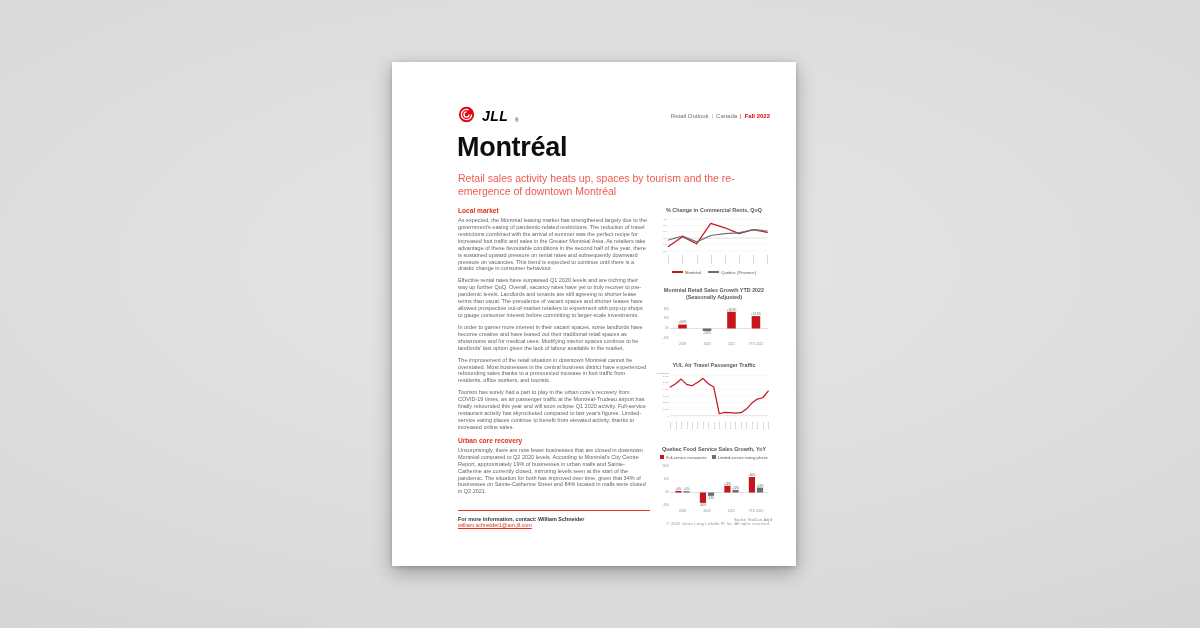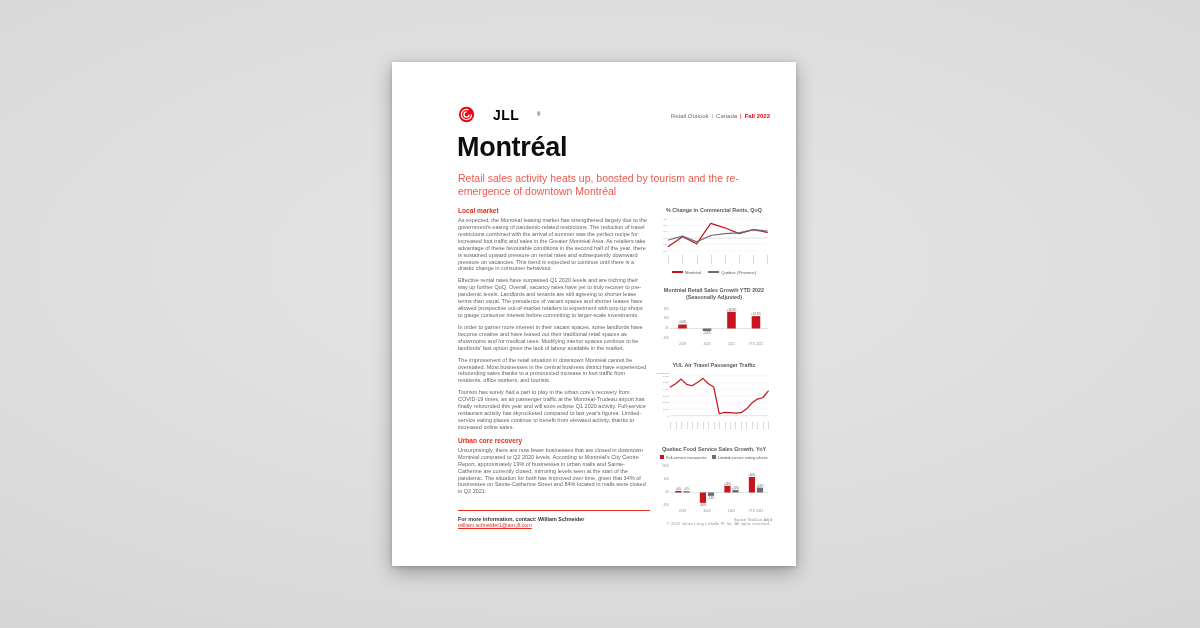--- a/index.html
+++ b/index.html
@@ -7,21 +7,21 @@
     width:1200px;height:628px;overflow:hidden;position:relative;
     font-family:"Liberation Sans",sans-serif;
     background:radial-gradient(ellipse 130% 110% at 50% 42%, #e6e6e6 0%, #d9d9d9 55%, #c8c8c8 100%);
   }
   .page{
     position:absolute;left:392px;top:62px;width:404px;height:504px;background:#ffffff;
     box-shadow:0 6px 18px rgba(0,0,0,.30),0 1px 4px rgba(0,0,0,.18);
   }
   
   .header{position:absolute;left:66px;right:26px;top:44px;display:flex;justify-content:space-between;align-items:flex-start;}
-  .logo{display:flex;align-items:center;gap:18px;}
+  .logo{display:flex;align-items:flex-end;gap:7px;font-style:italic;}
   .logo svg{width:17px;height:17px;display:block;}
   .logo-text{font-size:14px;font-weight:bold;color:#000;letter-spacing:.4px;line-height:1;}
   .reg{font-size:4.5px;color:#000;vertical-align:top;line-height:1;margin-top:1px;}
   .meta{font-size:6px;color:#6d6e71;margin-top:7px;display:flex;gap:3px;align-items:center;white-space:nowrap;}
   .meta .sep{color:#a9a9a9;}
   .meta .sep.red{color:#e30613;}
   .edition{color:#e30613;font-weight:bold;}
   
   h1{position:absolute;left:65px;top:70px;margin:0;font-size:27px;font-weight:800;color:#0e0e0e;letter-spacing:-.3px;}
   .subtitle{position:absolute;left:66px;top:110px;width:312px;margin:0;font-size:10.5px;line-height:1.22;color:#ee5a50;}
@@ -67,21 +67,21 @@
     <div class="meta">
       <span>Retail Outlook</span>
       <span class="sep">|</span>
       <span>Canada</span>
       <span class="sep red">|</span>
       <span class="edition">Fall 2022</span>
     </div>
   </div>
 
   <h1>Montréal</h1>
-  <p class="subtitle">Retail sales activity heats up, boosted by tourism and the re-emergence of downtown Montréal</p>
+  <p class="subtitle">Retail sales activity heats up, spaces by tourism and the re-emergence of downtown Montréal</p>
 
   <div class="content">
     <div class="left-col">
         <section>
           <h3>Local market</h3>
           <p class="body">As expected, the Montréal leasing market has strengthened largely due to the government's easing of pandemic-related restrictions. The reduction of travel restrictions combined with the arrival of summer was the perfect recipe for increased foot traffic and sales in the Greater Montréal Area. As retailers take advantage of these favourable conditions in the second half of the year, there is sustained upward pressure on rental rates and subsequently downward pressure on vacancies. This trend is expected to continue until there is a drastic change in consumer behaviour.</p>
           <p class="body">Effective rental rates have surpassed Q1 2020 levels and are inching their way up further QoQ. Overall, vacancy rates have yet to truly recover to pre-pandemic levels. Landlords and tenants are still agreeing to shorter lease terms than usual. The prevalence of vacant spaces and shorter leases have allowed prospective out-of-market retailers to experiment with pop-up shops to gauge consumer interest before committing to larger-scale investments.</p>
           <p class="body">In order to garner more interest in their vacant spaces, some landlords have become creative and have leased out their traditional retail spaces as showrooms and for medical uses. Modifying interior spaces continue to be landlords' last option given the lack of labour available in the market.</p>
           <p class="body">The improvement of the retail situation in downtown Montréal cannot be overstated. Most businesses in the central business district have experienced rebounding sales thanks to a pronounced increase in foot traffic from residents, office workers, and tourists.</p>
           <p class="body">Tourism has surely had a part to play in the urban core's recovery from COVID-19 times, as air passenger traffic at the Montréal-Trudeau airport has finally rebounded this year and will soon eclipse Q1 2020 activity. Full-service restaurant activity has skyrocketed compared to last year's figures. Limited-service eating places continue to benefit from elevated activity, thanks to increased online sales.</p>

